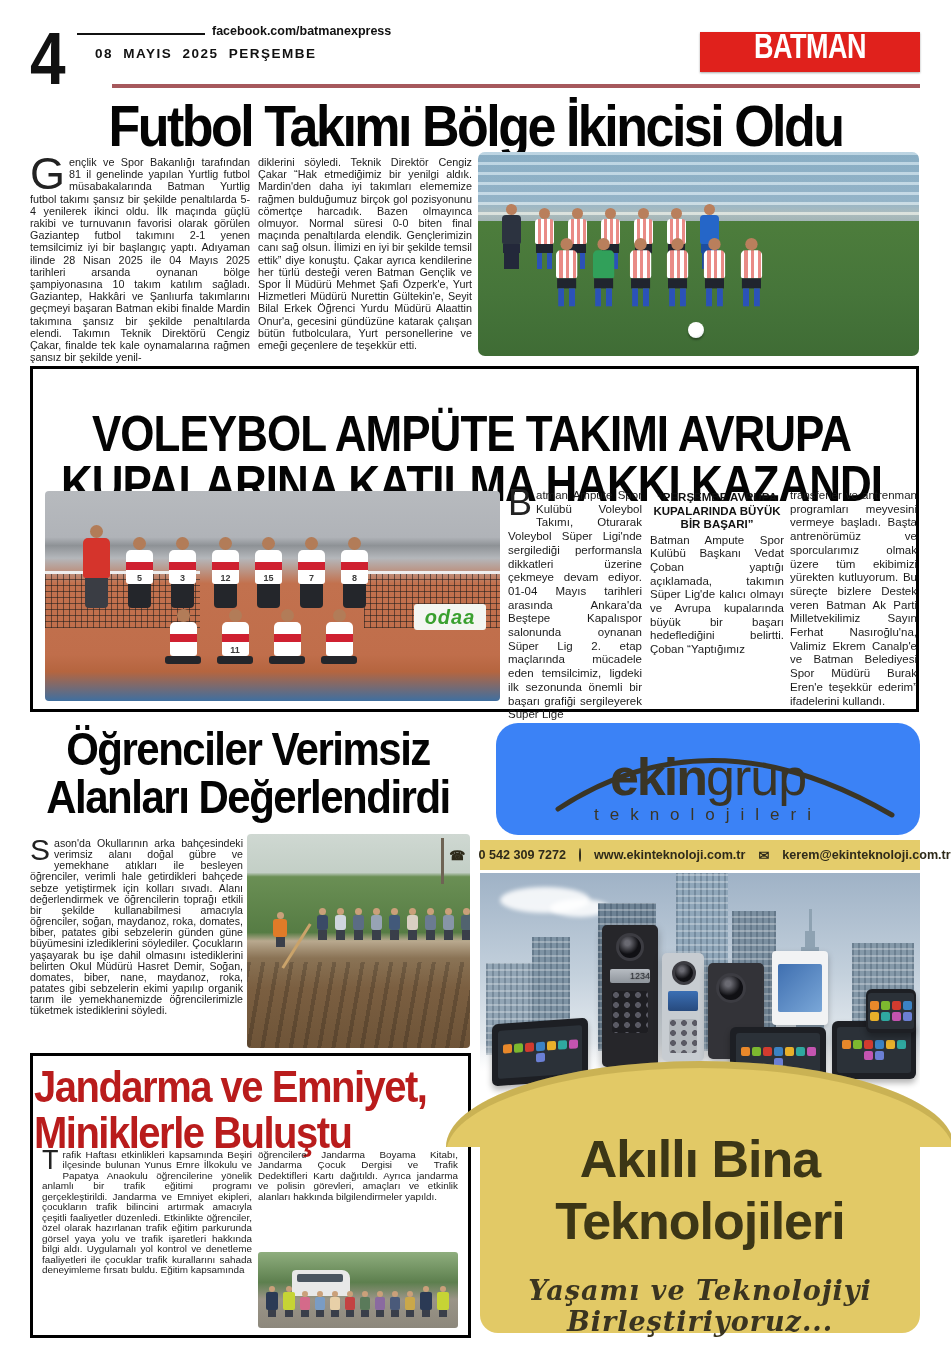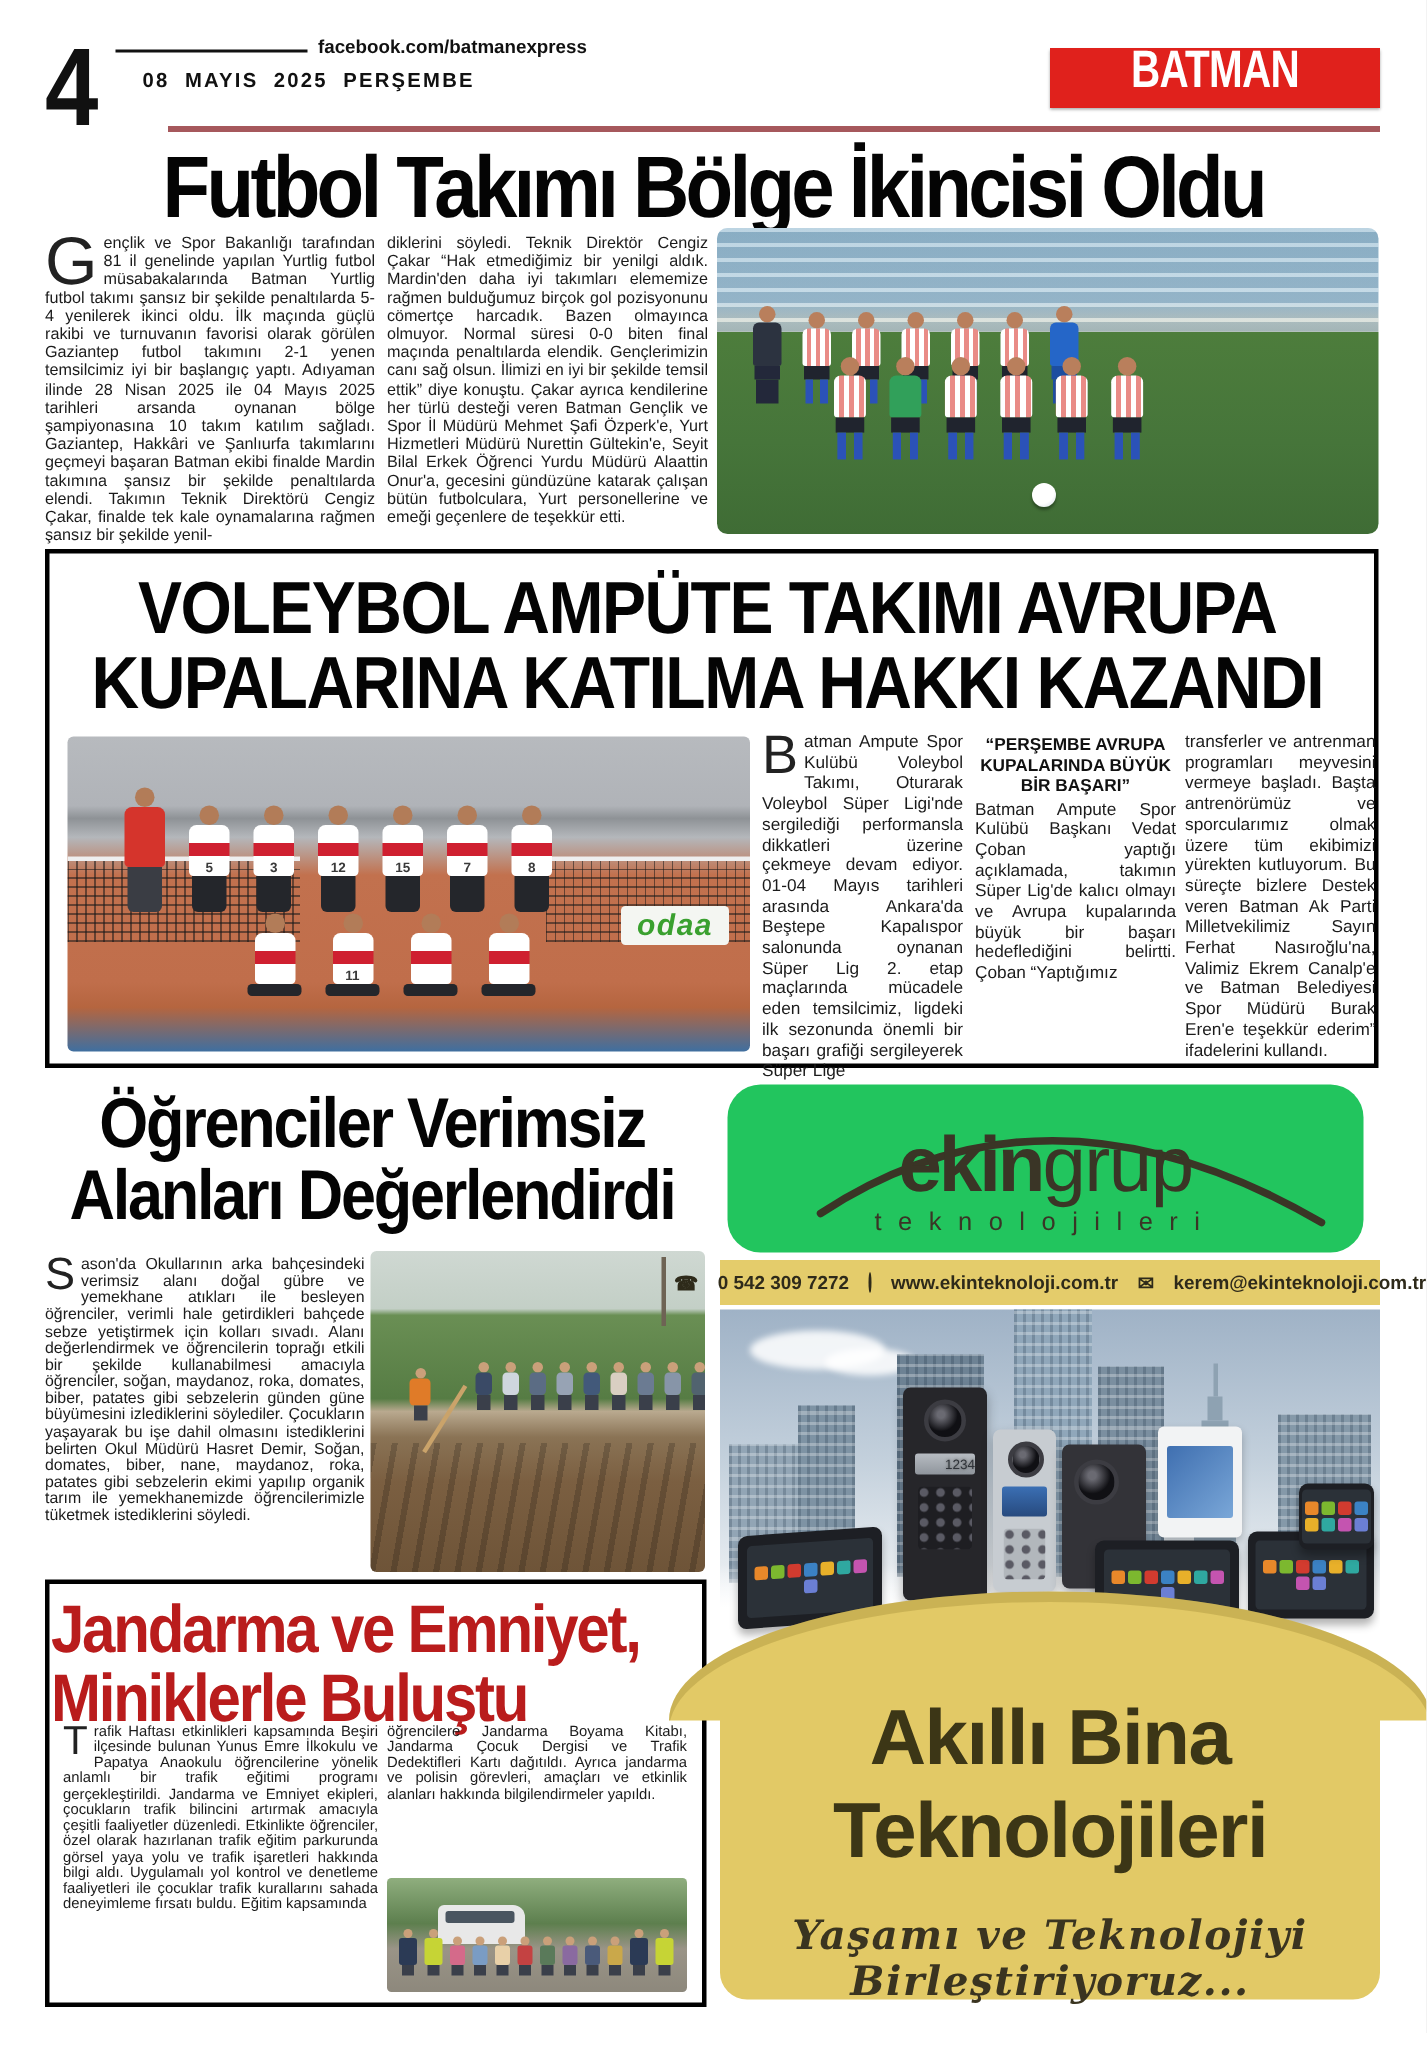--- a/index.html
+++ b/index.html
@@ -14,21 +14,21 @@
   .fbtext{font-size:12.5px;font-weight:bold;}
   .datetext{font-size:13.5px;font-weight:bold;letter-spacing:1.5px;word-spacing:5px;}
   .guncel{background:#f8e6de;text-align:center;line-height:36px;font-size:26px;font-weight:bold;letter-spacing:1px;}
   .masthead{background:#e0211c;color:#fff;text-align:center;font-weight:bold;font-size:27px;letter-spacing:-0.5px;
             line-height:40px;box-shadow:0 1px 2px rgba(0,0,0,.35);}
   .masthead span{display:inline-block;transform:scaleY(1.3);transform-origin:center;}
   .hrule{background:#a6585c;}
 
   
   .h1{font-size:52px;font-weight:bold;letter-spacing:-2.5px;text-align:center;white-space:nowrap;color:#040404;}
-  .h2{font-size:44px;font-weight:bold;letter-spacing:-1px;text-align:center;line-height:1.13;color:#040404;}
+  .h2{font-size:44px;font-weight:bold;letter-spacing:-1px;text-align:center;line-height:1.13;color:#040404;margin-top:28px;}
   .h3{font-size:42px;font-weight:bold;letter-spacing:-1.5px;text-align:center;line-height:1.15;color:#040404;}
   .h4{font-size:40px;font-weight:bold;letter-spacing:-1.5px;text-align:left;line-height:1.14;color:#b91c1c;}
 
   
   .bt{font-size:10.8px;line-height:12.2px;text-align:justify;color:#1b1b1b;}
   .bt2{font-size:11.5px;line-height:13.7px;text-align:justify;color:#1b1b1b;}
   .bt3{font-size:10.6px;line-height:11.15px;text-align:justify;color:#1b1b1b;}
   .bt4{font-size:9.9px;line-height:10.45px;text-align:justify;color:#1b1b1b;}
   .dc{float:left;font-weight:normal;line-height:0.8;padding-right:4px;color:#222;}
   .dc1{font-size:45px;}.dc2{font-size:36px;}.dc3{font-size:30px;}.dc4{font-size:27px;}
@@ -89,21 +89,21 @@
   .van .win{position:absolute;left:8%;top:15%;width:80%;height:32%;background:#4a5560;border-radius:2px;}
   .jrow{position:absolute;display:flex;gap:5px;align-items:flex-end;}
   .jfig .head{width:6px;height:6px;border-radius:50%;background:#caa07a;}
   .jfig{display:flex;flex-direction:column;align-items:center;}
   .jfig .torso{width:10px;height:13px;border-radius:2px;}
   .jfig.adult .torso{width:12px;height:18px;}
   .jfig .legs{width:8px;height:7px;background:#3a3f4a;}
 
   
   .ad{position:absolute;left:480px;top:723px;width:440px;height:610px;}
-  .ad-card{position:absolute;left:5px;top:0;width:424px;height:112px;background:#22c55e;border-radius:22px;}
+  .ad-card{position:absolute;left:16px;top:0;width:424px;height:112px;background:#3b82f6;border-radius:22px;}
   .brand{position:absolute;left:0;right:0;top:24px;text-align:center;color:#3a3526;white-space:nowrap;}
   .brand .b1{font-size:52px;font-weight:bold;letter-spacing:-2px;}
   .brand .b2{font-size:52px;font-weight:normal;letter-spacing:-1px;}
   .brand-sub{position:absolute;left:0;right:0;top:82px;text-align:center;font-size:17px;letter-spacing:11px;color:#3a3526;}
   .ad-bar{position:absolute;left:0;top:117px;width:440px;height:30px;background:#e4cc6b;display:flex;align-items:center;justify-content:center;gap:13px;
           font-size:12.6px;font-weight:bold;color:#2e2a1a;white-space:nowrap;}
   .ad-bar .ic{font-size:13px;}
   .globe{width:12px;height:12px;border:1.6px solid #2e2a1a;border-radius:50%;display:inline-block;vertical-align:-2px;
          background:linear-gradient(#2e2a1a,#2e2a1a) center/100% 1.4px no-repeat,linear-gradient(#2e2a1a,#2e2a1a) center/1.4px 100% no-repeat;}
   .ad-photo{position:absolute;left:0;top:150px;width:440px;height:222px;overflow:hidden;

